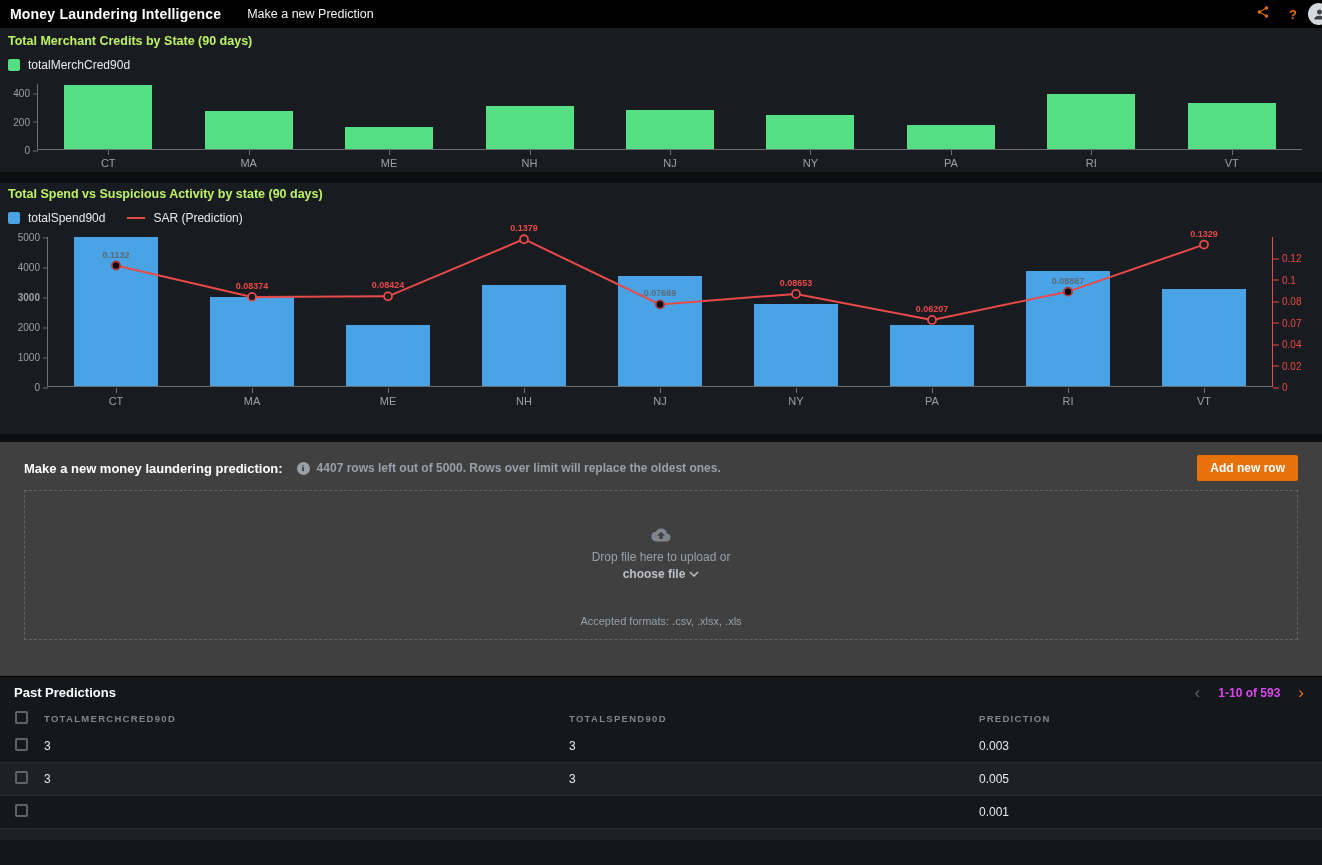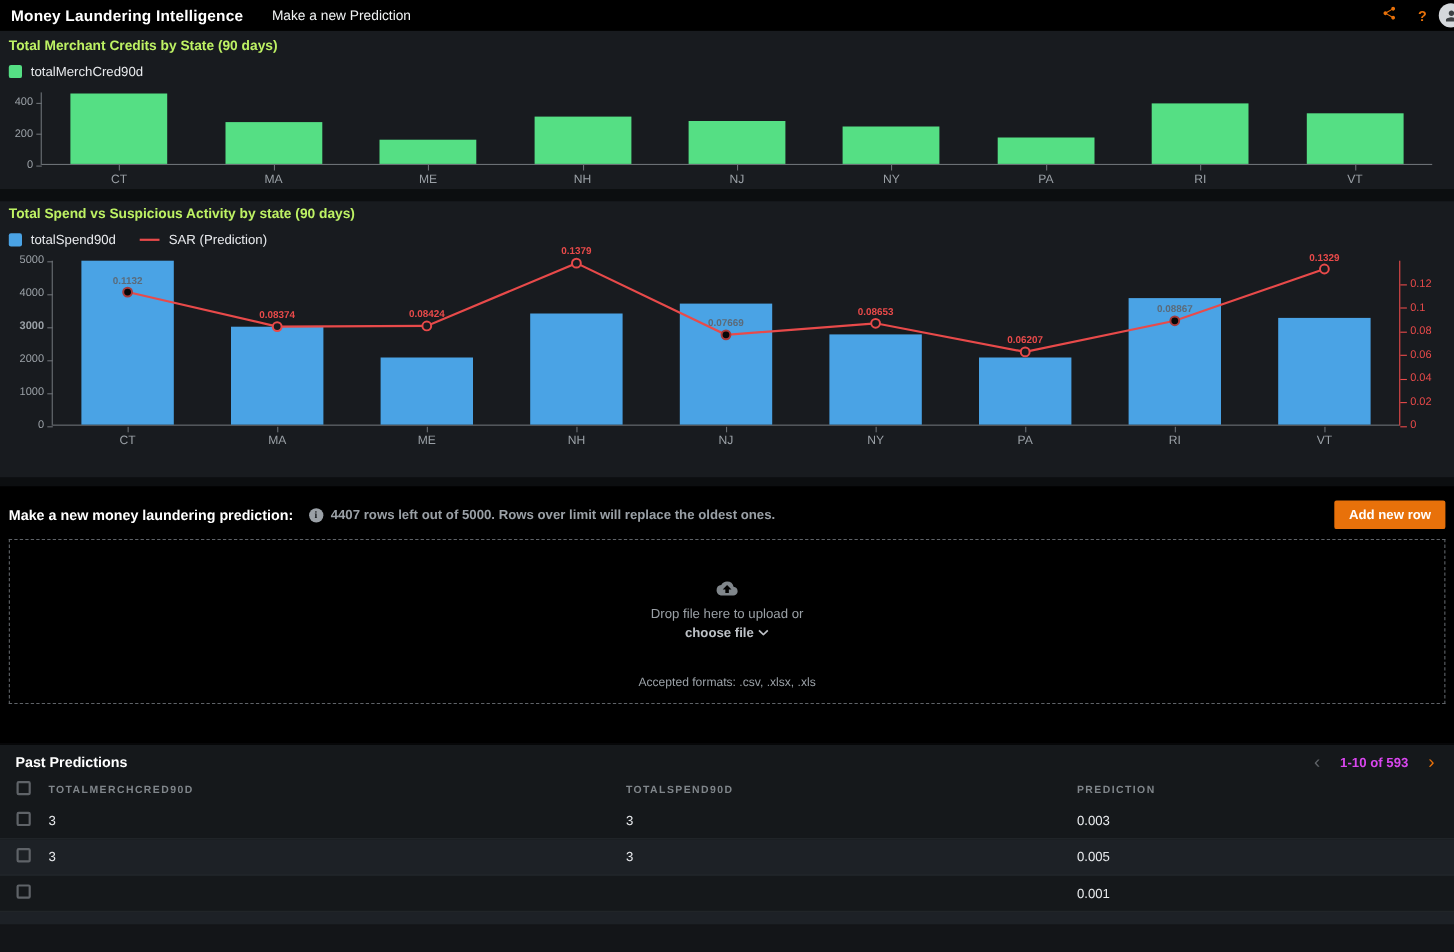--- a/index.html
+++ b/index.html
@@ -45,21 +45,21 @@
   #c1y { width:30px; height:66px; }
   #c1plot { flex:1; height:66px; margin-right:12px; }
   #c1x { margin-left:30px; margin-right:12px; }
   #c2y { width:40px; height:150px; }
   #c2plot { flex:1; height:150px; }
   #c2r { width:42px; height:150px; }
   #c2x { margin-left:40px; margin-right:42px; margin-top:3px; }
   .panel2 { padding-top:4px; padding-bottom:26px; }
 
   
-  .pred { background:#000000; padding:13px 8px 36px; }
+  .pred { background:#404040; padding:13px 24px 36px; }
   .pred-head { display:flex; align-items:center; }
   .pred-label { font-size:13px; font-weight:bold; color:#fff; }
   .info-icon { width:13px; height:13px; border-radius:50%; background:#9aa0a6; color:#15181b; font-size:9px; font-weight:bold; text-align:center; line-height:13px; margin:0 7px 0 14px; font-family:"Liberation Serif",serif; }
   .pred-info { font-size:12px; font-weight:bold; color:#9aa0a6; }
   .add-btn { margin-left:auto; background:#e8710a; color:#fff; border:none; font-family:inherit; font-size:12px; font-weight:bold; padding:6px 13px; border-radius:2px; cursor:pointer; }
   .dropzone { margin-top:9px; height:150px; border:1px dashed #5f6368; position:relative; }
   .dz-center { position:absolute; top:36px; left:0; right:0; text-align:center; }
   .dz-line1 { font-size:12px; color:#9aa0a6; margin-top:3px; }
   .dz-choose { font-size:12px; font-weight:bold; color:#bdc1c6; margin-top:3px; cursor:pointer; display:inline-flex; align-items:center; gap:4px; }
   .dz-accepted { position:absolute; bottom:12px; left:0; right:0; text-align:center; font-size:11px; color:#9aa0a6; }
@@ -191,21 +191,21 @@
         <div class="ptlab" style="left: 582px; top: 51.3799px; color: rgb(91, 107, 122);">0.07669</div>
         <div class="ptlab" style="left: 718px; top: 40.9074px; color: rgb(232, 74, 74);">0.08653</div>
         <div class="ptlab" style="left: 854px; top: 66.9398px; color: rgb(232, 74, 74);">0.06207</div>
         <div class="ptlab" style="left: 990px; top: 38.6298px; color: rgb(91, 107, 122);">0.08867</div>
         <div class="ptlab" style="left: 1126px; top: -8.44357px; color: rgb(232, 74, 74);">0.1329</div>
       </div>
     <div class="raxis" id="c2r">
         <div class="rlab" style="bottom: 0%;">0</div>
         <div class="rlab" style="bottom: 14.2857%;">0.02</div>
         <div class="rlab" style="bottom: 28.5714%;">0.04</div>
-        <div class="rlab" style="bottom: 42.8571%;">0.06</div>
+        <div class="rlab" style="bottom: 42.8571%;">0.07</div>
         <div class="rlab" style="bottom: 57.1429%;">0.08</div>
         <div class="rlab" style="bottom: 71.4286%;">0.1</div>
         <div class="rlab" style="bottom: 85.7143%;">0.12</div>
       </div>
   </div>
   <div class="xlabels" id="c2x">
       <div class="xslot">CT</div>
       <div class="xslot">MA</div>
       <div class="xslot">ME</div>
       <div class="xslot">NH</div>

